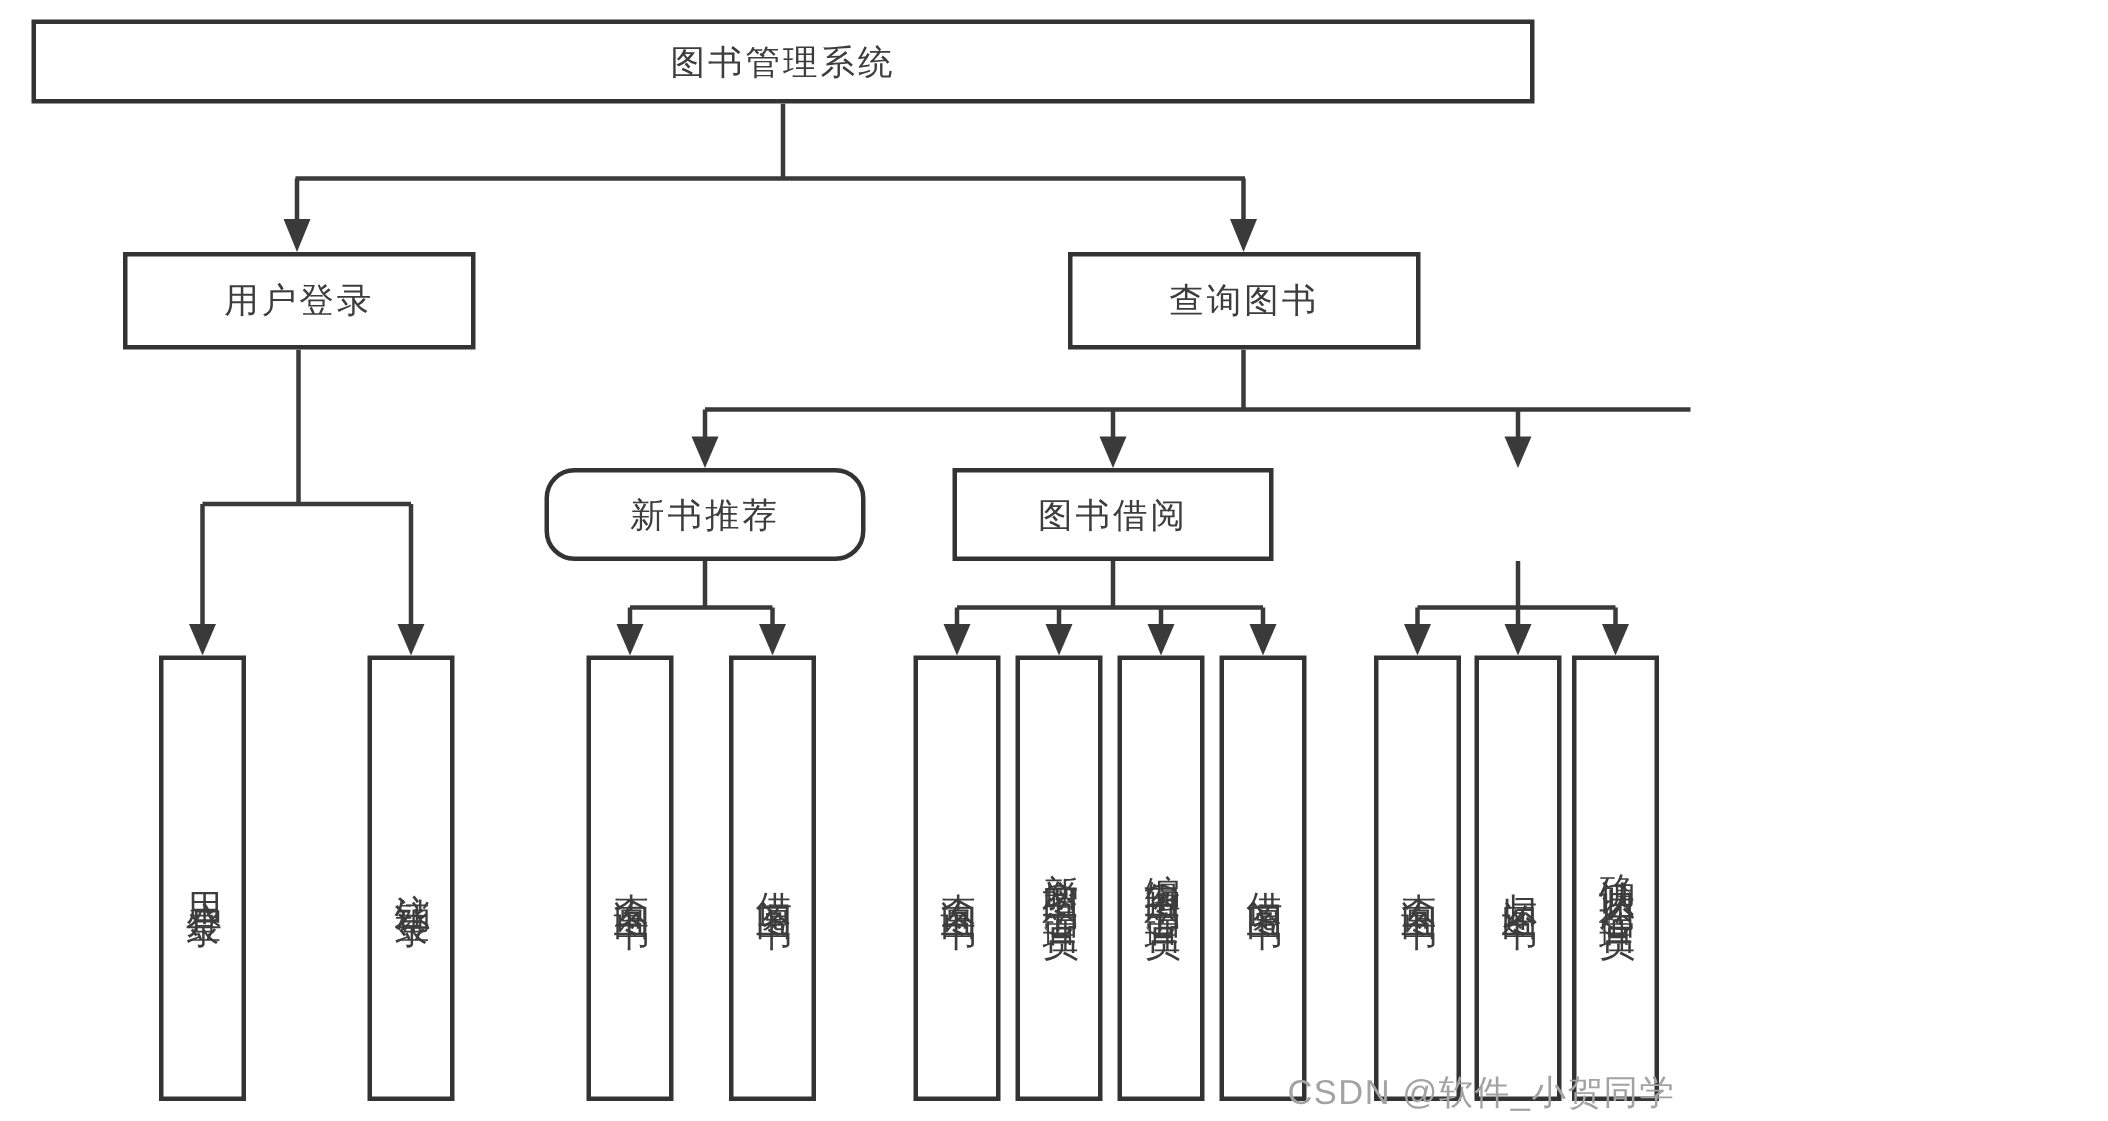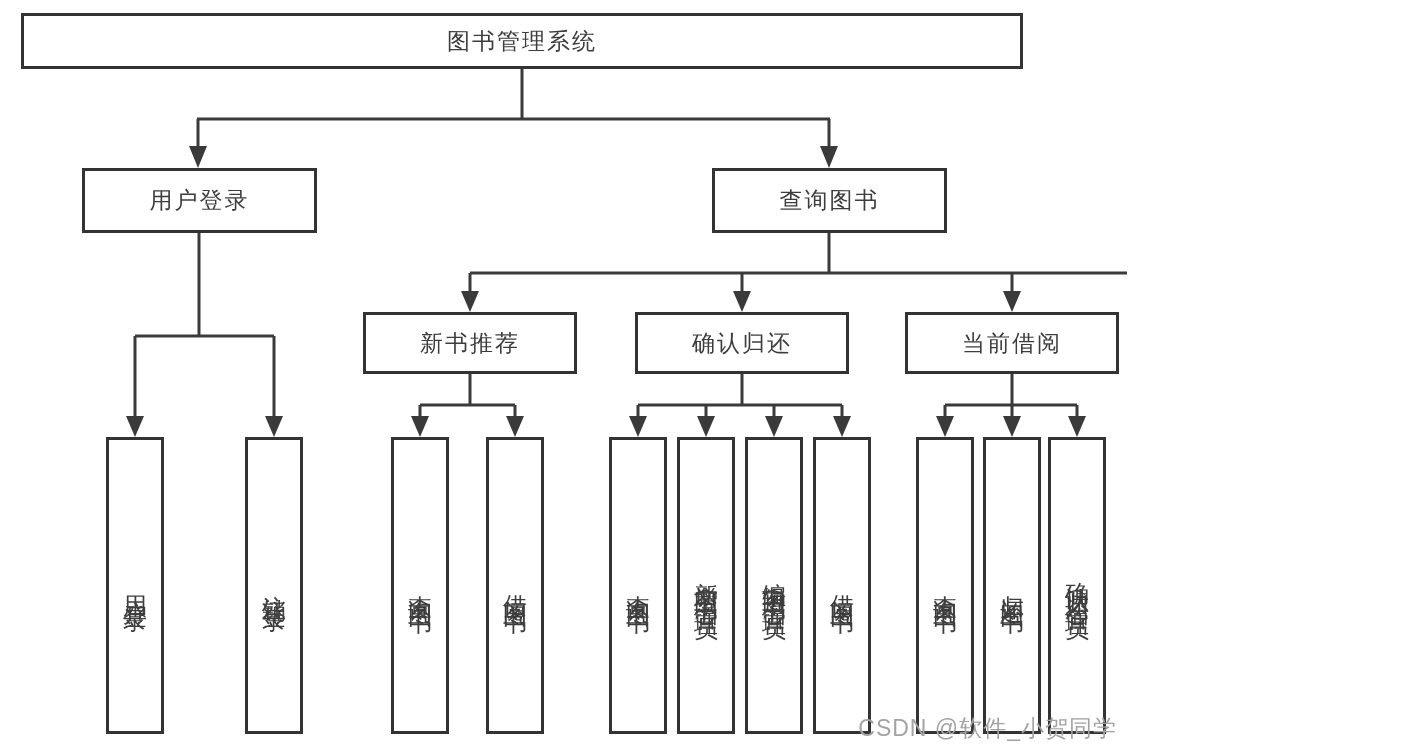--- a/index.html
+++ b/index.html
@@ -121,28 +121,25 @@
     <span>图书管理系统</span>
   </div>
 
   <div class="node node-h" style="left:82px;top:168px;width:235px;height:65px;">
     <span>用户登录</span>
   </div>
   <div class="node node-h" style="left:712px;top:168px;width:235px;height:65px;">
     <span>查询图书</span>
   </div>
 
-  <div class="node node-h" style="left:363px;top:312px;width:214px;height:62px;">
+  <div class="node node-h" style="left:363px;top:312px;width:214px;height:62px;border-radius:20px;">
     <span>新书推荐</span>
   </div>
   <div class="node node-h" style="left:635px;top:312px;width:214px;height:62px;">
-    <span>确认归还</span>
-  </div>
-  <div class="node node-h" style="left:905px;top:312px;width:214px;height:62px;">
-    <span>当前借阅</span>
+    <span>图书借阅</span>
   </div>
 
   <div class="node node-v" style="left:106px;">
     <span class="v-label">用户登录</span>
   </div>
   <div class="node node-v" style="left:245px;">
     <span class="v-label">注销登录</span>
   </div>
 
   <div class="node node-v" style="left:391px;">

